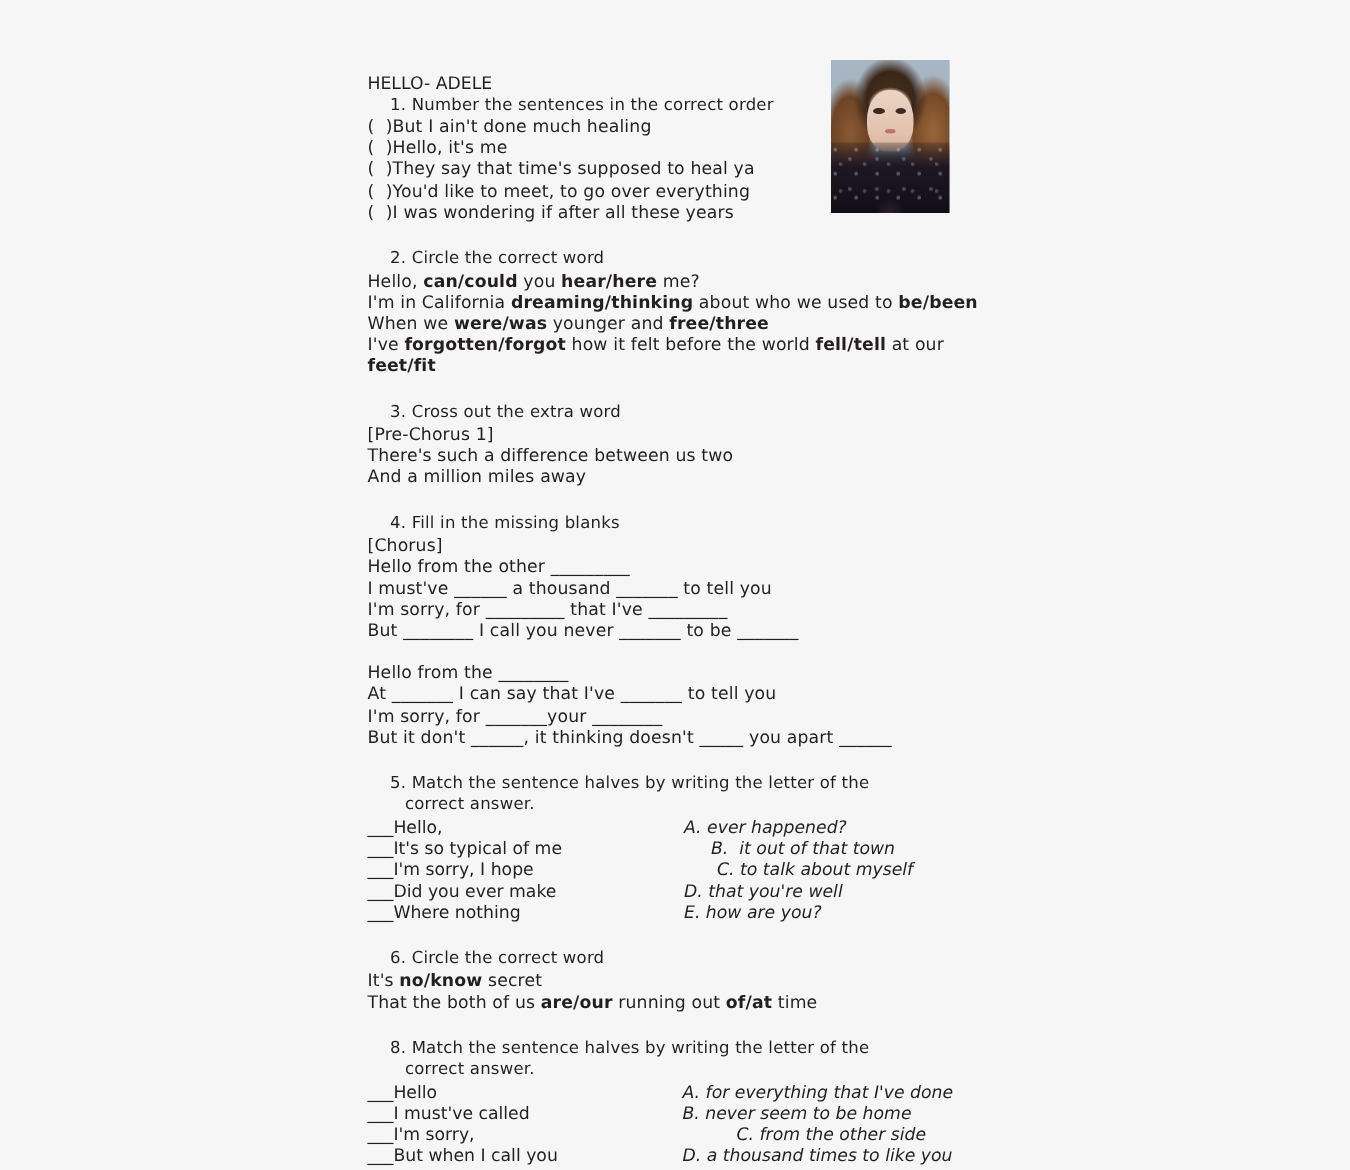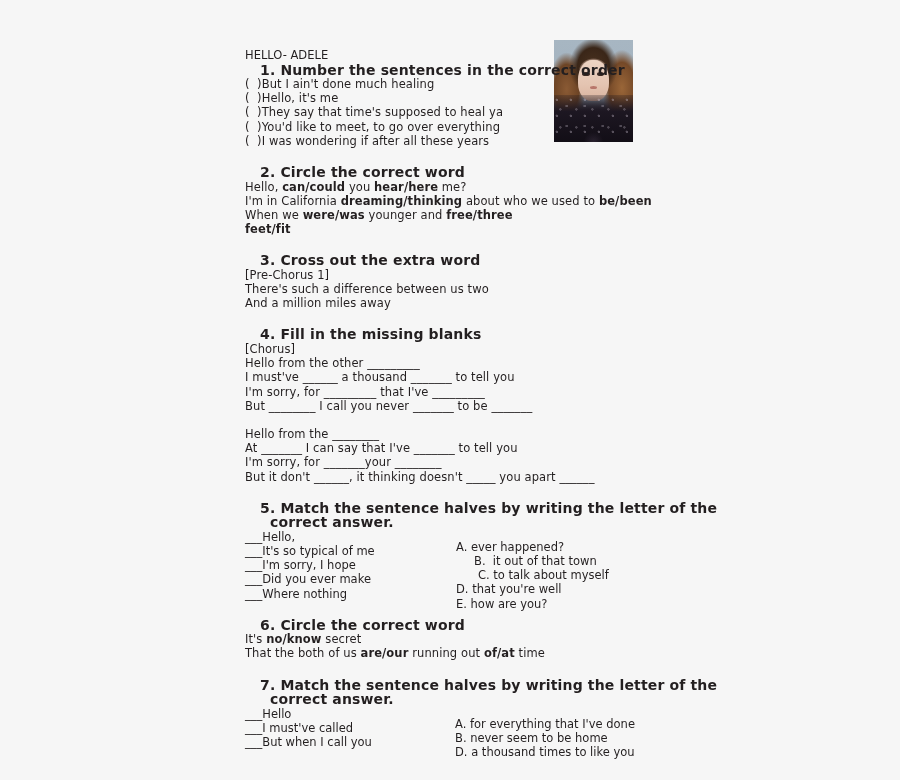--- a/index.html
+++ b/index.html
@@ -31,23 +31,23 @@
     line-height: 14.2px;
     white-space: pre;
     letter-spacing: 0.1px;
   }
   .doc-title {
     font-size: 11.5px;
     line-height: 14.5px;
     white-space: pre;
   }
   .qhead {
-    font-size: 14px;
+    font-size: 11px;
     line-height: 14.5px;
-    font-weight: bold;
+    font-weight: normal;
     padding-left: 15px;
     white-space: pre;
     letter-spacing: 0.15px;
   }
   .qhead .cont {
     display: block;
     padding-left: 10px;
   }
   .spacer-md { height: 14px; }
   .spacer-lg { height: 17px; }
@@ -65,22 +65,23 @@
     text-align: right;
   }
   .match-left {
     position: absolute;
     left: 0;
     top: 0;
     white-space: pre;
   }
   .match-right {
     position: absolute;
-    top: 10px;
-    white-space: pre;
+    top: 0;
+    white-space: pre;
+    font-style: italic;
   }
   .portrait {
     position: absolute;
     left: 554px;
     top: 40px;
     width: 79px;
     height: 102px;
     background: #9fb0bd;
     overflow: hidden;
   }
@@ -173,20 +174,21 @@
       <div class="ln">(  )I was wondering if after all these years</div>
     </div>
 
     <div class="spacer-lg"></div>
 
     <div class="qhead">2. Circle the correct word</div>
     <div>
       <div class="ln"><span>Hello, </span><span class="b">can/could</span><span> you </span><span class="b">hear/here</span><span> me?</span></div>
       <div class="ln"><span>I'm in California </span><span class="b">dreaming/thinking</span><span> about who we used to </span><span class="b">be/been</span></div>
       <div class="ln"><span>When we </span><span class="b">were/was</span><span> younger and </span><span class="b">free/three</span></div>
+      <div class="ln"><span>I've </span><span class="b">forgotten/forgot</span><span> how it felt before the world </span><span class="b">fell/tell</span><span> at our</span></div>
       <div class="ln"><span class="b">feet/fit</span></div>
     </div>
 
     <div class="spacer-lg"></div>
 
     <div class="qhead">3. Cross out the extra word</div>
     <div>
       <div class="ln">[Pre-Chorus 1]</div>
       <div class="ln">There's such a difference between us two</div>
       <div class="ln">And a million miles away</div>
@@ -237,30 +239,34 @@
     <div class="spacer-lg"></div>
 
     <div class="qhead">6. Circle the correct word</div>
     <div>
       <div class="ln"><span>It's </span><span class="b">no/know</span><span> secret</span></div>
       <div class="ln"><span>That the both of us </span><span class="b">are/our</span><span> running out </span><span class="b">of/at</span><span> time</span></div>
     </div>
 
     <div class="spacer-lg"></div>
 
-    <div class="qhead"><span>7. Match the sentence halves by writing the letter of the</span><span class="cont">correct answer.</span></div>
+    <div class="qhead"><span>8. Match the sentence halves by writing the letter of the</span><span class="cont">correct answer.</span></div>
     <div class="match">
       <div class="match-row">
         <span class="match-left">___Hello</span>
         <span class="match-right" style="left:210px">A. for everything that I've done</span>
       </div>
       <div class="match-row">
         <span class="match-left">___I must've called</span>
         <span class="match-right" style="left:210px">B. never seem to be home</span>
       </div>
       <div class="match-row">
+        <span class="match-left">___I'm sorry,</span>
+        <span class="match-right" style="left:246px">C. from the other side</span>
+      </div>
+      <div class="match-row">
         <span class="match-left">___But when I call you</span>
         <span class="match-right" style="left:210px">D. a thousand times to like you</span>
       </div>
     </div>
 
   </div>
 </div>
 
 </body></html>

